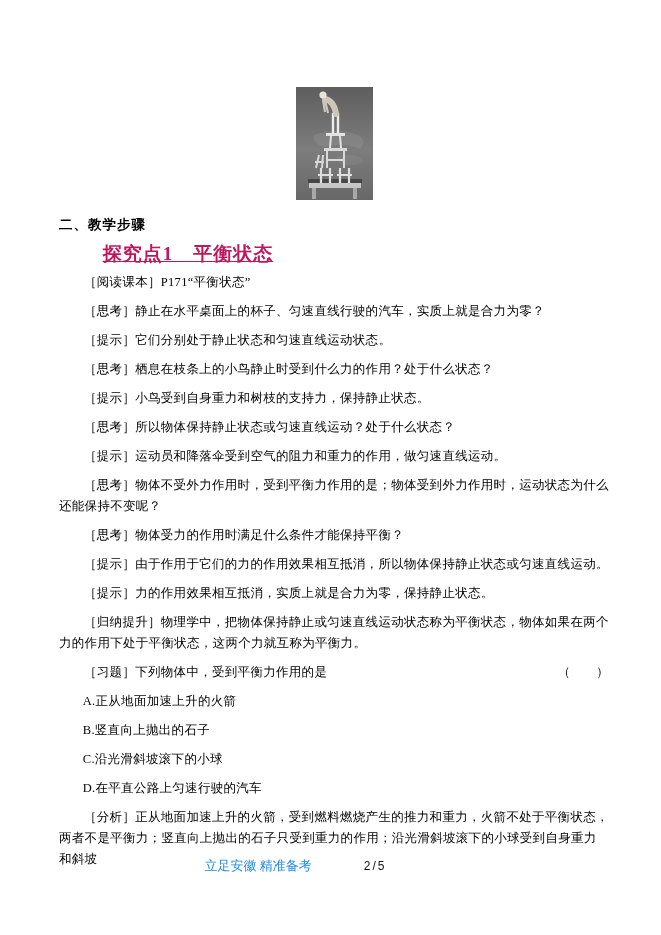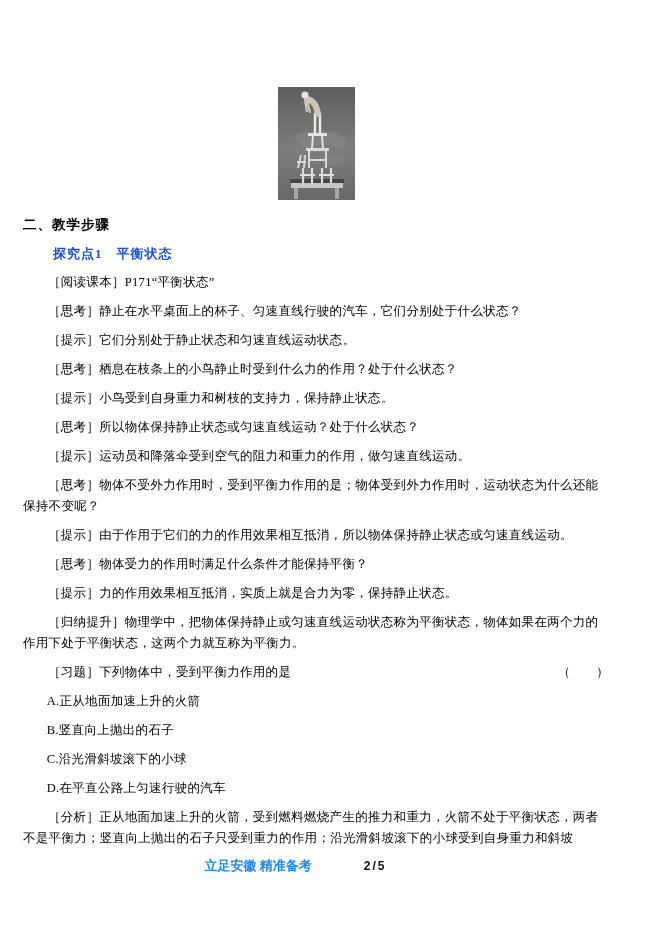--- a/index.html
+++ b/index.html
@@ -6,21 +6,21 @@
   body{
     width:661px;height:935px;
     background:#ffffff;
     font-family:"Liberation Serif",serif;
     color:#000;
     position:relative;
     overflow:hidden;
   }
   .page{
     box-sizing:border-box;
-    padding:87px 52px 0 23px;
+    padding:87px 52px 0 59px;
   }
   .figure-wrap{
     text-align:center;
     margin:0 0 14px 0;
     height:113px;
   }
   .figure-wrap svg{display:inline-block;}
   p{
     margin:0 0 8px 0;
     font-size:12.5px;
@@ -29,40 +29,41 @@
     letter-spacing:0.3px;
   }
   .section-heading{
     font-weight:bold;
     font-size:13.5px;
     text-indent:0;
     letter-spacing:1px;
   }
   .explore-heading{
     font-weight:bold;
-    color:#1d4ed8;
+    color:#be185d;
     text-indent:2.3em;
-    font-size:13px;
+    font-size:19px;
     letter-spacing:1px;
+    text-decoration:underline;
   }
   .exercise-line .answer-blank{
     float:right;
     text-indent:0;
   }
   .option{text-indent:1.9em;}
   .footer{
     position:absolute;
     top:857px;left:0;
     width:591px;
     display:flex;
     justify-content:center;
     align-items:center;
     gap:20px;
     font-size:13px;
-    font-weight:bold;
+    font-weight:normal;
     line-height:18px;
   }
   .footer .slogan{color:#1e88e5;}
   .footer .pageno{color:#111;letter-spacing:2px;font-family:"Liberation Sans",sans-serif;font-size:12px;margin-left:32px;}
 </style>
 </head>
 <body>
 
 <div class="page">
 
@@ -107,29 +108,29 @@
         <circle cx="27" cy="8" r="3.6" fill="#e9e4da"></circle>
       </g>
     </svg>
   </div>
 
   <p class="section-heading">二、教学步骤</p>
 
   <p class="explore-heading">探究点1　平衡状态</p>
 
   <p>［阅读课本］P171“平衡状态”</p>
-  <p>［思考］静止在水平桌面上的杯子、匀速直线行驶的汽车，它们分别处于什么状态？</p>
+  <p>［思考］静止在水平桌面上的杯子、匀速直线行驶的汽车，实质上就是合力为零？</p>
   <p>［提示］它们分别处于静止状态和匀速直线运动状态。</p>
   <p>［思考］栖息在枝条上的小鸟静止时受到什么力的作用？处于什么状态？</p>
   <p>［提示］小鸟受到自身重力和树枝的支持力，保持静止状态。</p>
   <p>［思考］所以物体保持静止状态或匀速直线运动？处于什么状态？</p>
   <p>［提示］运动员和降落伞受到空气的阻力和重力的作用，做匀速直线运动。</p>
   <p>［思考］物体不受外力作用时，受到平衡力作用的是；物体受到外力作用时，运动状态为什么还能保持不变呢？</p>
+  <p>［思考］物体受力的作用时满足什么条件才能保持平衡？</p>
   <p>［提示］由于作用于它们的力的作用效果相互抵消，所以物体保持静止状态或匀速直线运动。</p>
-  <p>［思考］物体受力的作用时满足什么条件才能保持平衡？</p>
   <p>［提示］力的作用效果相互抵消，实质上就是合力为零，保持静止状态。</p>
   <p>［归纳提升］物理学中，把物体保持静止或匀速直线运动状态称为平衡状态，物体如果在两个力的作用下处于平衡状态，这两个力就互称为平衡力。</p>
 
   <p class="exercise-line">
     <span class="answer-blank">（　　）</span>
     <span>［习题］下列物体中，受到平衡力作用的是</span>
   </p>
 
   <p class="option">A.正从地面加速上升的火箭</p>
   <p class="option">B.竖直向上抛出的石子</p>

